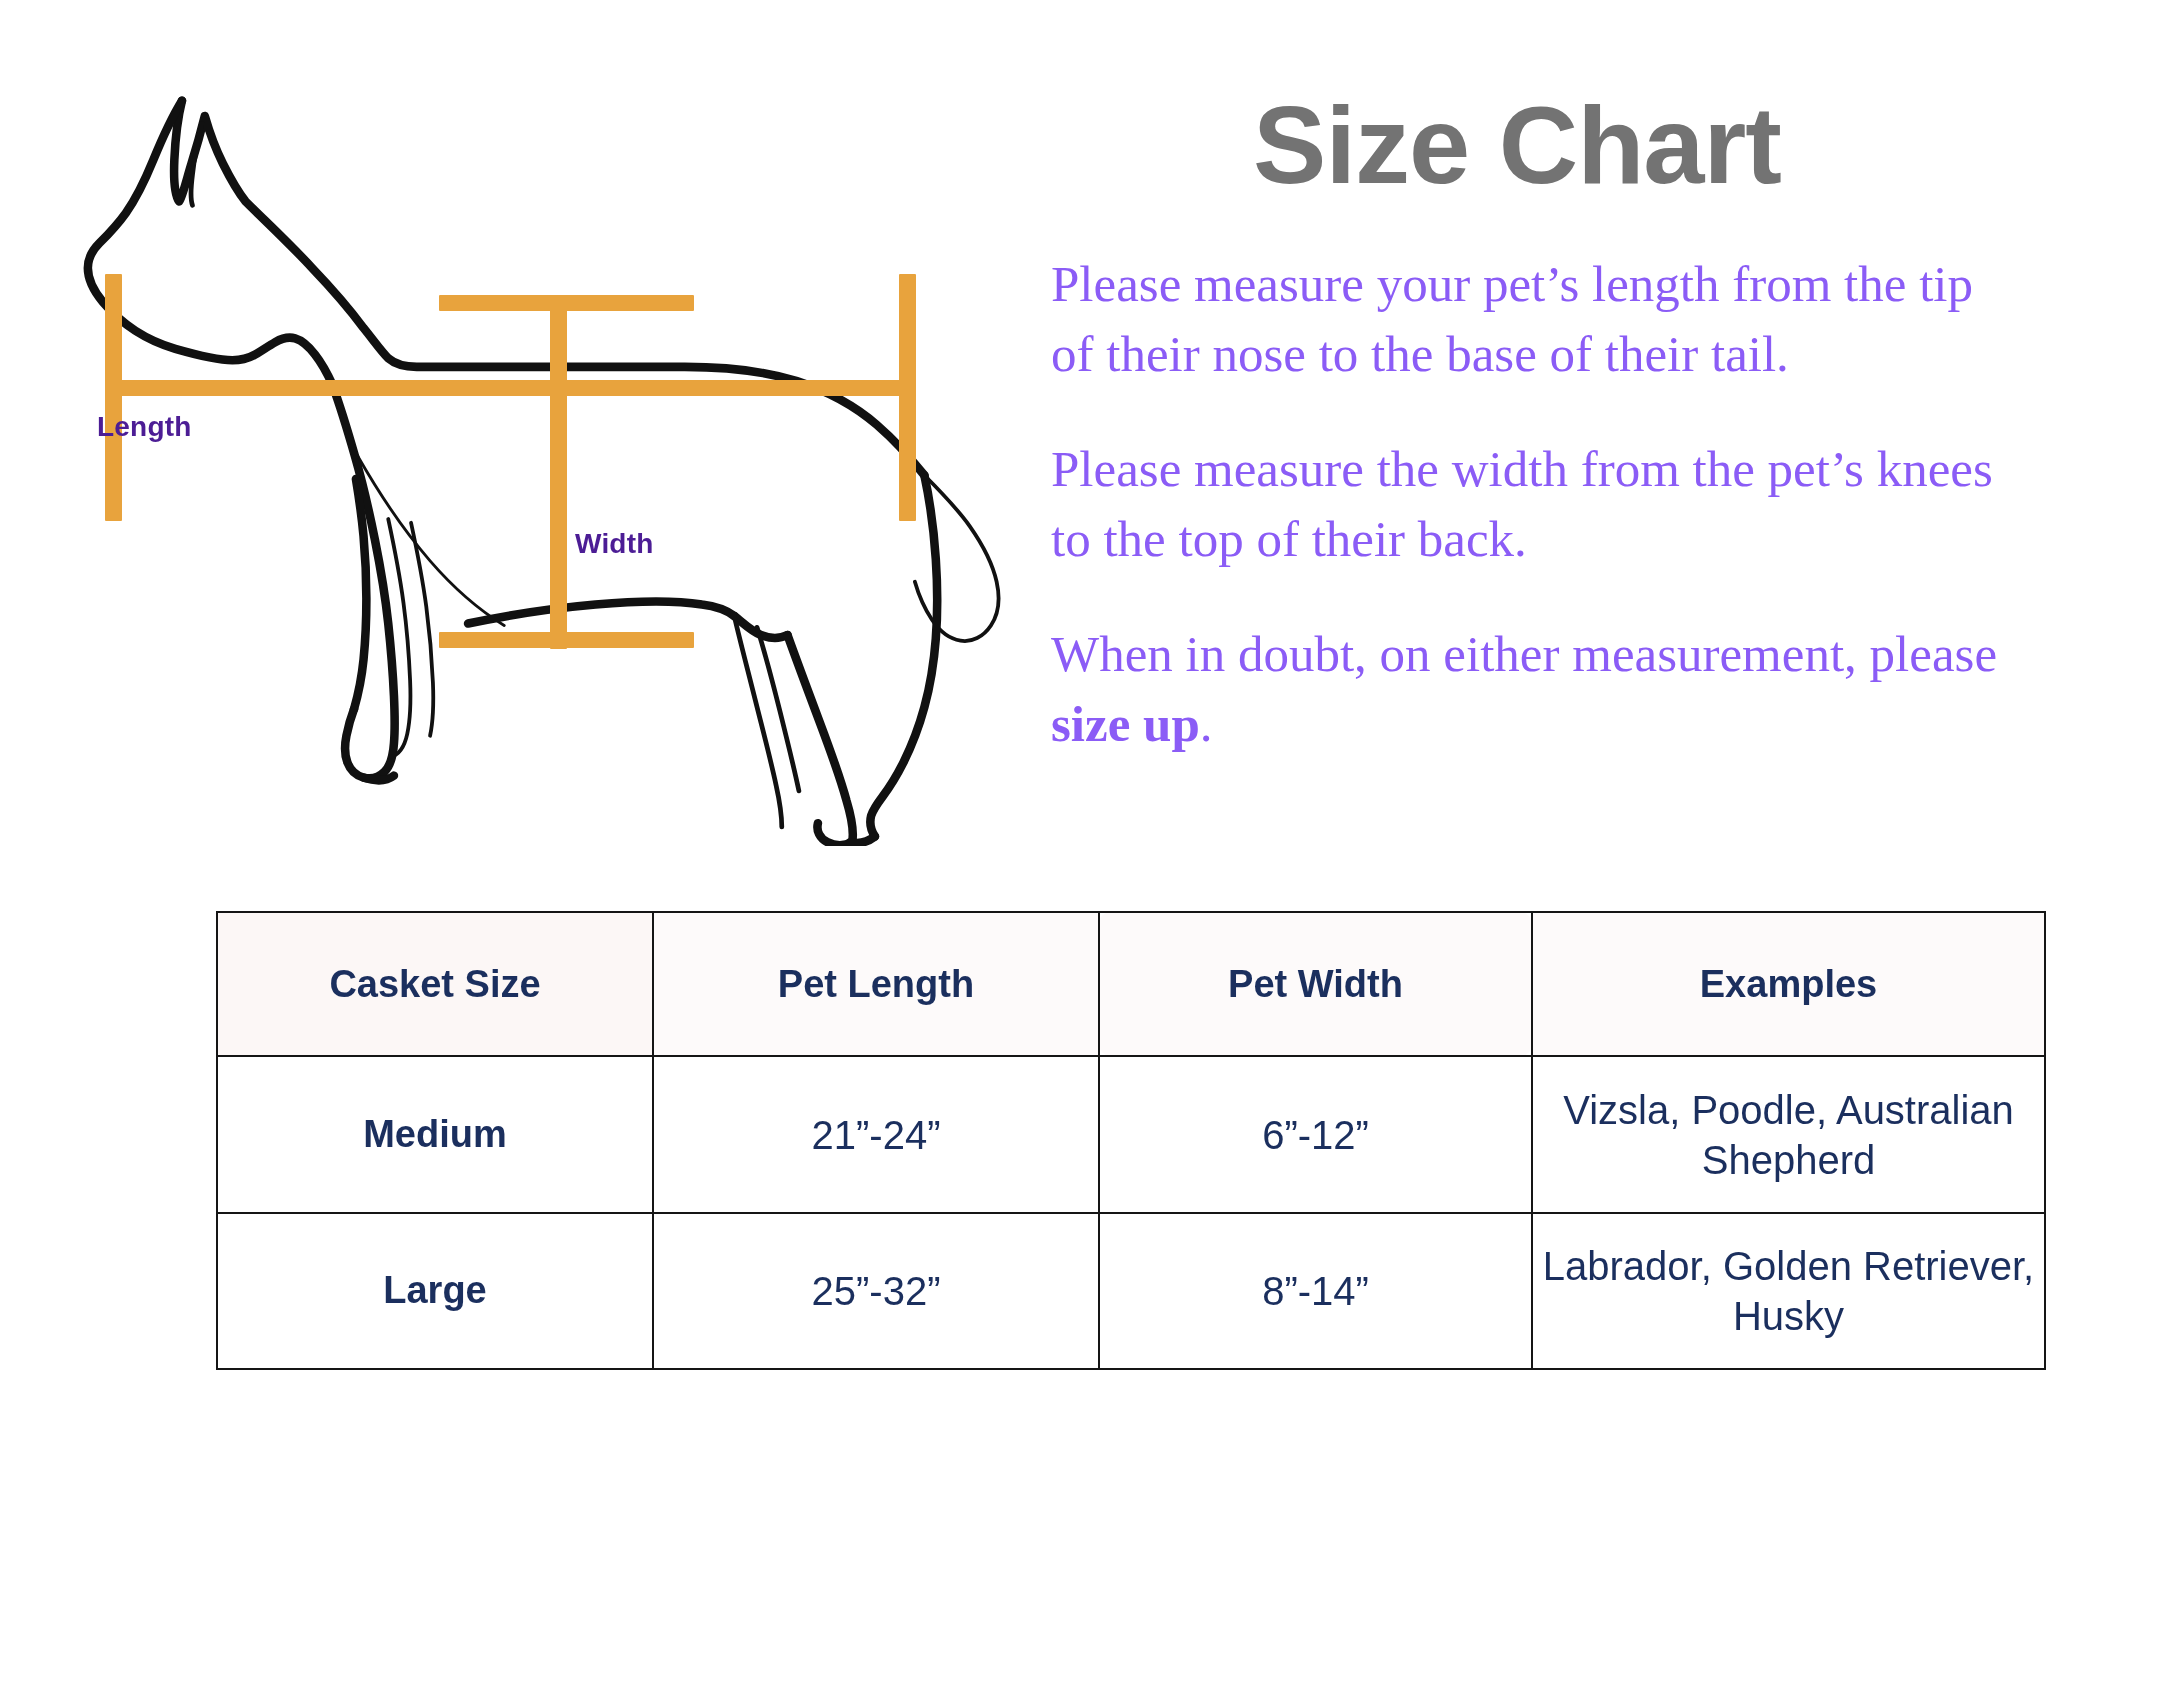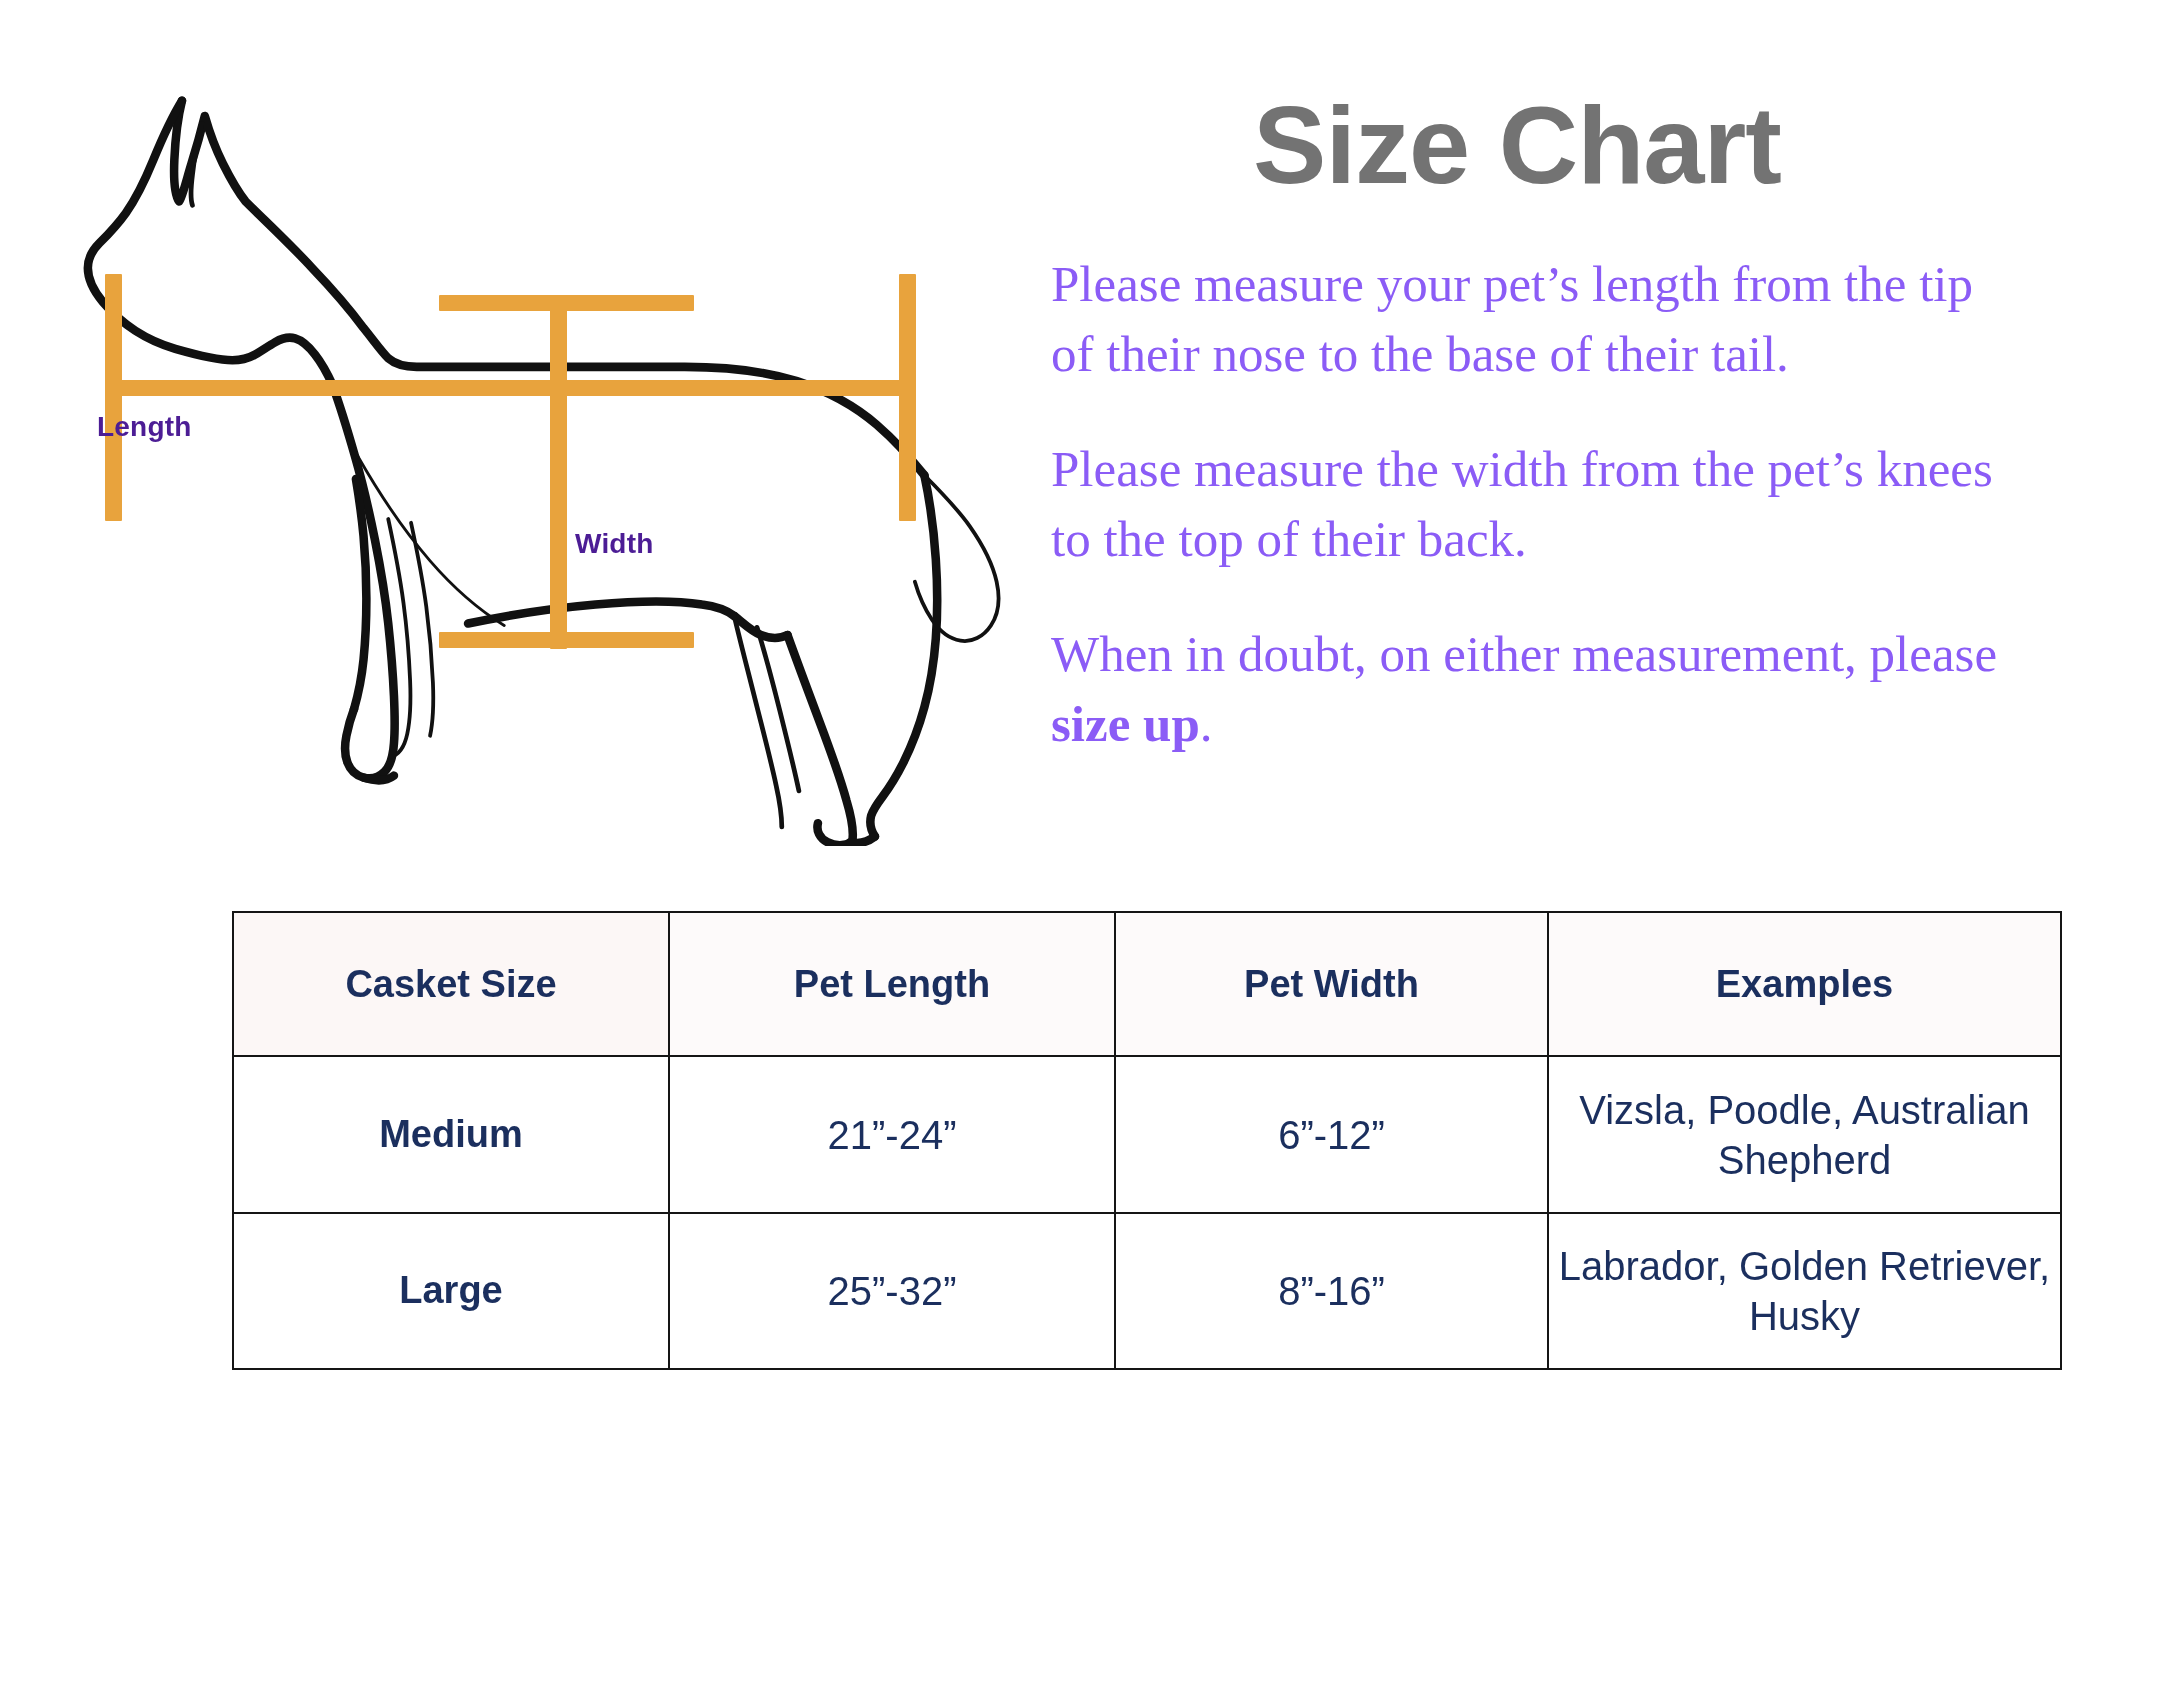--- a/index.html
+++ b/index.html
@@ -80,21 +80,21 @@
     color: #8b5cf6;
     margin: 0 0 44px 0;
     max-width: 951px;
   }
   .para:last-child { margin-bottom: 0; }
   .para b { font-weight: bold; }
 
   
   #size-table {
     position: absolute;
-    left: 232px;
+    left: 216px;
     top: 911px;
     width: 1743px;
     border-collapse: collapse;
     table-layout: fixed;
   }
   #size-table td, #size-table th {
     border: 2.9px solid #151515;
     text-align: center;
     vertical-align: middle;
     padding: 5.7px 9.5px;
@@ -263,18 +263,18 @@
   <tbody>
     <tr>
       <td class="size-name">Medium</td>
       <td>21”-24”</td>
       <td>6”-12”</td>
       <td>Vizsla, Poodle, Australian Shepherd</td>
     </tr>
     <tr>
       <td class="size-name">Large</td>
       <td>25”-32”</td>
-      <td>8”-16”</td>
+      <td>8”-14”</td>
       <td>Labrador,  Golden Retriever, Husky</td>
     </tr>
   </tbody>
 </table>
 
 
 </body></html>

